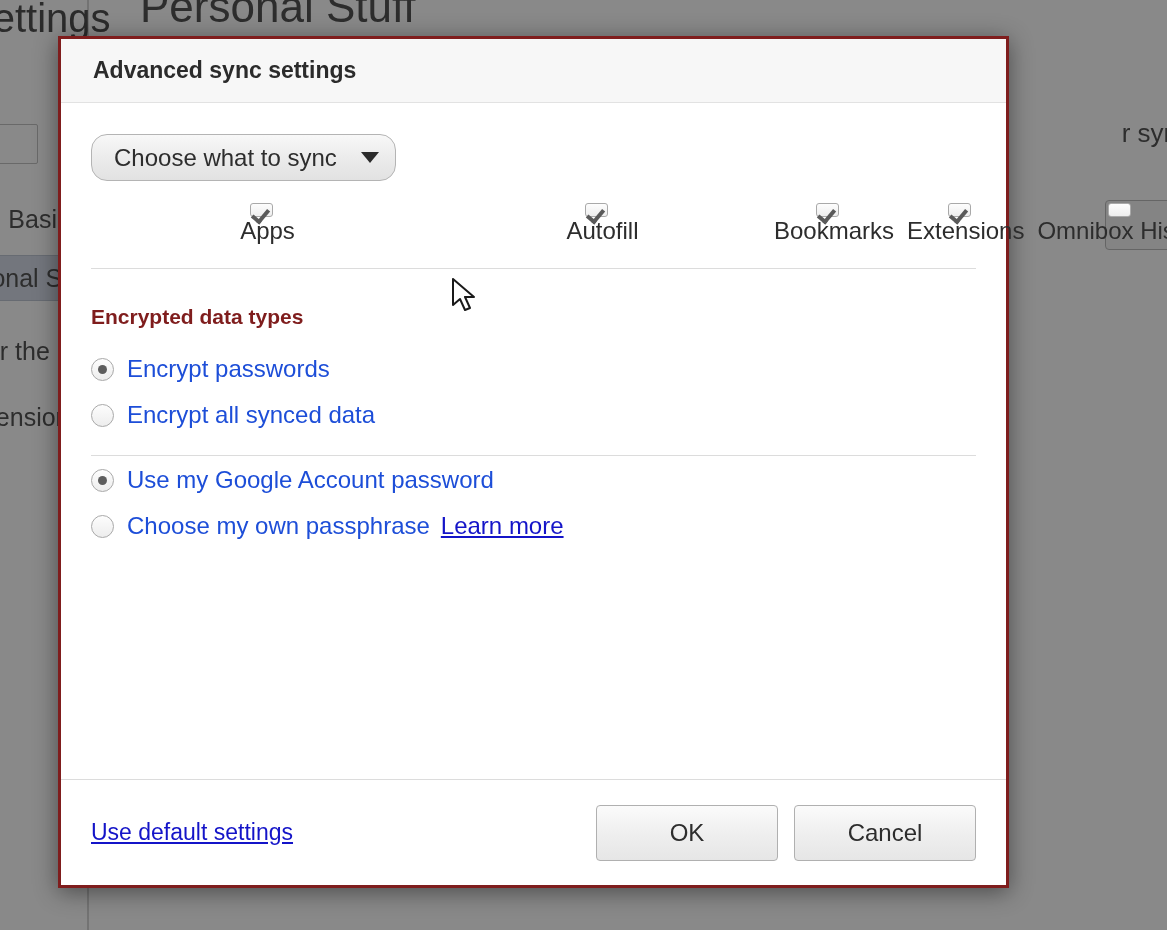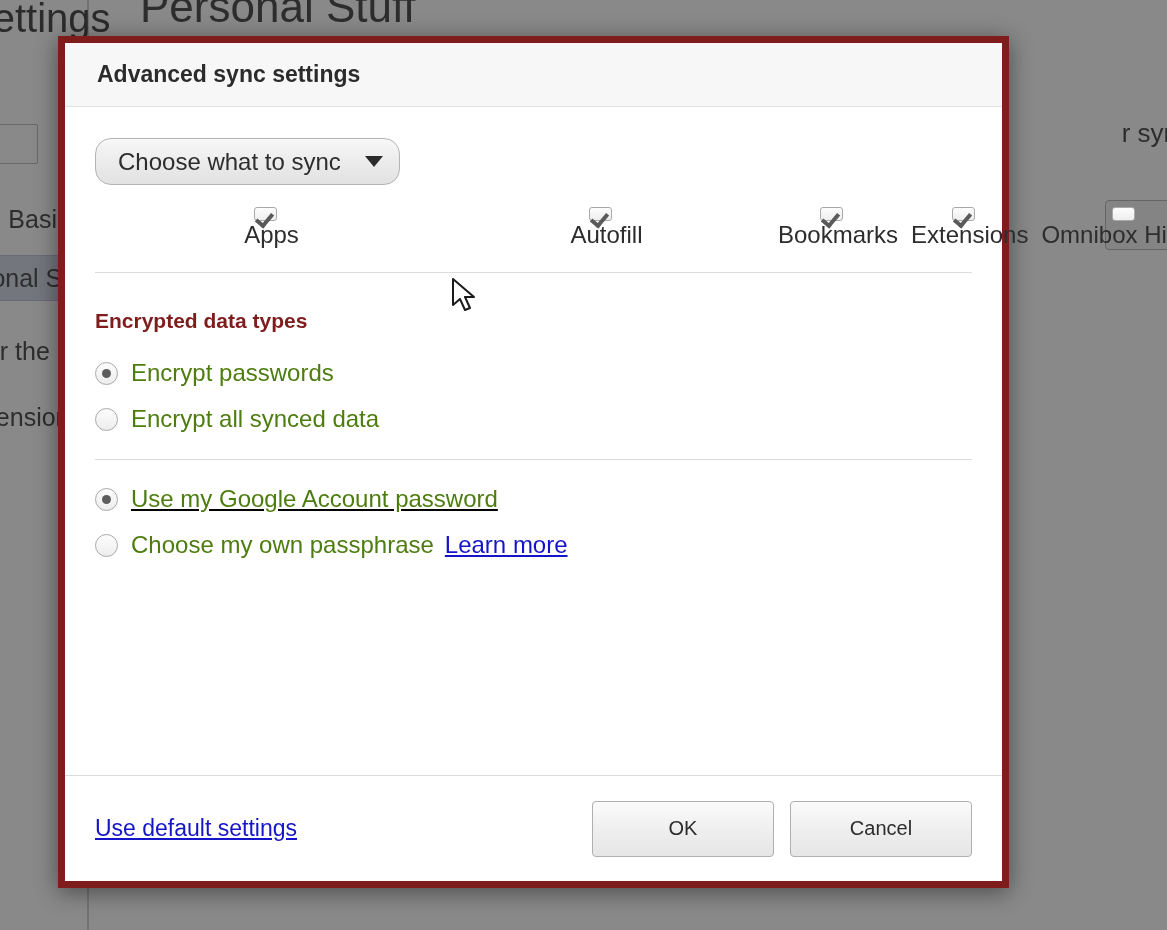--- a/index.html
+++ b/index.html
@@ -119,21 +119,21 @@
   }
 
   
   #dialog {
     position: absolute;
     left: 58px;
     top: 36px;
     width: 951px;
     height: 852px;
     background: #ffffff;
-    border: 7px solid #7f1d1d;
+    border: 3px solid #7f1d1d;
     box-shadow: 0 4px 22px rgba(0,0,0,0.45);
     box-sizing: border-box;
     display: flex;
     flex-direction: column;
   }
 
   #dialog-header {
     height: 64px;
     min-height: 64px;
     background: #f7f7f7;
@@ -265,21 +265,21 @@
     left: 6px;
     top: 6px;
     width: 9px;
     height: 9px;
     border-radius: 50%;
     background: #5d5d5d;
   }
   .radio-label {
     margin-left: 13px;
     font-size: 24px;
-    color: #4d7c0f;
+    color: #1d4ed8;
     white-space: nowrap;
   }
   .inline-link {
     margin-left: 11px;
     font-size: 24px;
     color: #1414c8;
     text-decoration: underline;
     cursor: pointer;
   }
 
@@ -302,21 +302,21 @@
     margin-left: auto;
     display: flex;
     gap: 16px;
   }
   .btn {
     min-width: 182px;
     height: 56px;
     background: linear-gradient(to bottom, #fbfbfb 0%, #efefef 50%, #e6e6e6 100%);
     border: 1px solid #b0b0b0;
     border-radius: 4px;
-    font-size: 20px;
+    font-size: 24px;
     color: #2d2d2d;
     font-family: "Liberation Sans", sans-serif;
     cursor: default;
     box-sizing: border-box;
   }
 
   
   #cursor {
     position: absolute;
     left: 452px;
@@ -402,21 +402,21 @@
         <span class="radio-label">Encrypt passwords</span>
       </div>
       <div class="radio-row">
         <span class="rb"></span>
         <span class="radio-label">Encrypt all synced data</span>
       </div>
 
       <div class="hr" id="hr2"></div>
 
 
-      <div class="radio-row" style="margin-top:25px;text-decoration:underline;">
+      <div class="radio-row" style="margin-top:10px;">
         <span class="rb selected"></span>
         <span class="radio-label">Use my Google Account password</span>
       </div>
       <div class="radio-row">
         <span class="rb"></span>
         <span class="radio-label">Choose my own passphrase</span>
         <span class="inline-link">Learn more</span>
       </div>
 
     </div>

